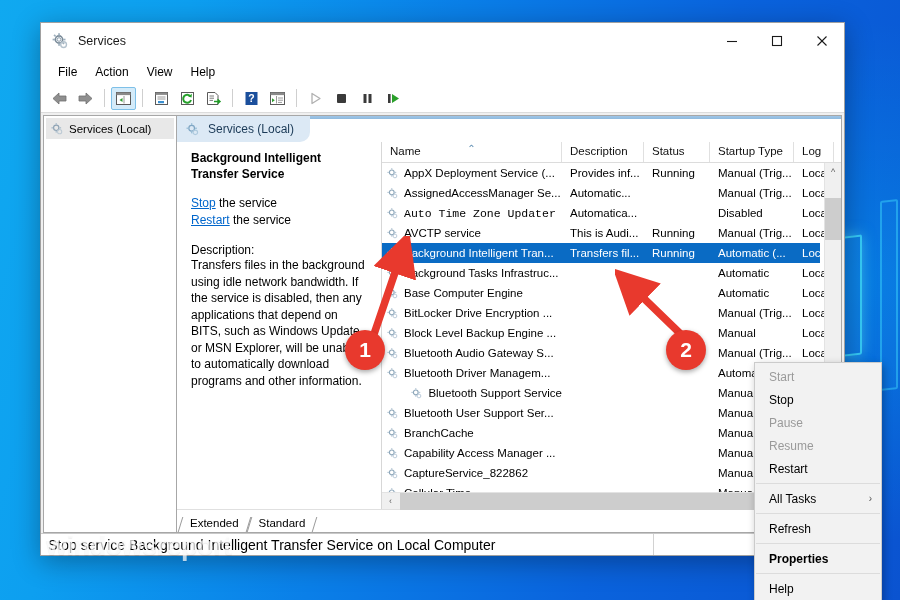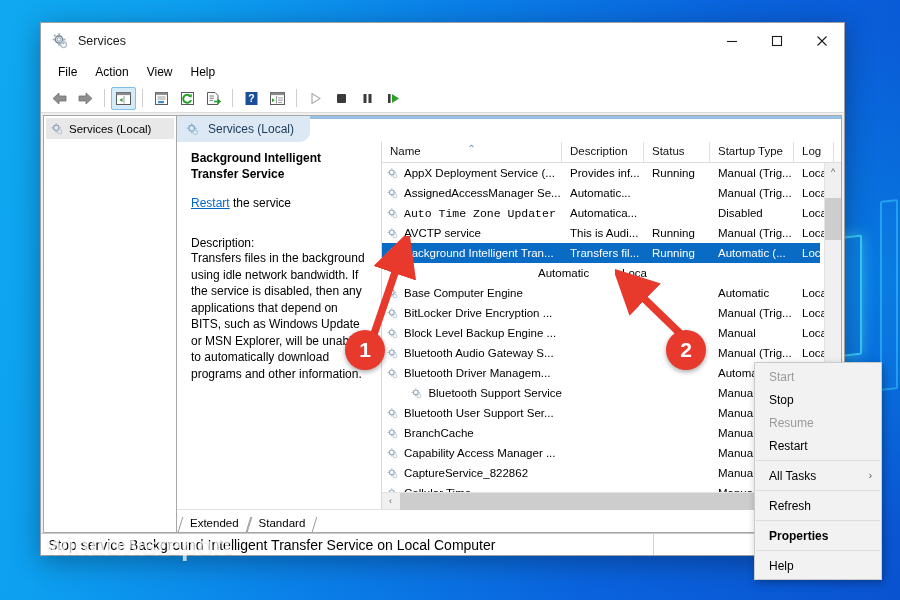--- a/index.html
+++ b/index.html
@@ -88,21 +88,21 @@
   .pane-cols { flex: 1; display: flex; min-height: 0; }
 
   
   .desc-col { width: 205px; flex: none; padding: 8px 10px 0 14px;
               border-right: 1px solid #d7d7d7; overflow: hidden;
               background: #fff; }
   .svc-title { font-size: 12px; font-weight: bold; color: #000; line-height: 16px;
                margin-bottom: 13px; }
   .link-line { font-size: 12px; color: #000; line-height: 17px; }
   .link-line a { color: #0066cc; text-decoration: underline; cursor: pointer; }
-  .desc-head { font-size: 12px; color: #000; margin-top: 24px; }
+  .desc-head { font-size: 12px; color: #000; margin-top: 14px; }
   .desc-body { font-size: 12px; color: #000; line-height: 16.5px; }
 
   
   .list-col { flex: 1; min-width: 0; display: flex; flex-direction: column;
               background: #fff; position: relative; }
 
   .lv-head { height: 21px; flex: none; display: flex; background: #fff;
              border-bottom: 1px solid #dcdcdc; }
   .lv-head .hc { font-size: 11.5px; color: #111; padding: 3px 0 0 8px;
                  border-right: 1px solid #e0e0e0; position: relative;
@@ -362,20 +362,23 @@
           </svg>
           <span class="t">Services (Local)</span>
         </div>
       </div>
 
       <div class="pane-cols">
 
         <div class="desc-col">
           <div class="svc-title">Background Intelligent Transfer Service</div>
           <div class="link-line">
+            <a>Stop</a><span> the service</span>
+          </div>
+          <div class="link-line">
             <a>Restart</a><span> the service</span>
           </div>
           <div class="desc-head">Description:</div>
           <div class="desc-body">Transfers files in the background using idle network bandwidth. If the service is disabled, then any applications that depend on BITS, such as Windows Update or MSN Explorer, will be unable to automatically download programs and other information.</div>
         </div>
 
         <div class="list-col">
           <div class="lv-head" id="lv-head">
               <div class="hc" style="width: 180px;"><span>Name</span><span class="sortarrow">⌃</span></div>
               <div class="hc" style="width: 82px;"><span>Description</span></div>
@@ -484,20 +487,35 @@
                       </svg>
                     </span>
                     <span class="txt">Background Intelligent Tran...</span>
                   </div>
                   <div class="cell" style="width: 82px;">Transfers fil...</div>
                   <div class="cell" style="width: 66px;">Running</div>
                   <div class="cell" style="width: 84px;">Automatic (...</div>
                   <div class="cell" style="width: 40px;">Loca</div>
                 </div>
                 <div class="row">
+                  <div class="cell name" style="width: 180px;">
+                    <span style="flex: 0 0 auto; display: flex;">
+                      <svg width="13" height="13" viewBox="0 0 18 18">
+                        <circle cx="8" cy="7.5" r="3.3" fill="none" stroke="#8fa8bb" stroke-width="1.6"></circle>
+                        <g fill="#b6c8d6">
+                          <rect x="7.2" y="1.5" width="1.6" height="2.1"></rect>
+                          <rect x="7.2" y="11.4" width="1.6" height="2.1"></rect>
+                          <rect x="1.9" y="6.7" width="2.1" height="1.6"></rect>
+                          <rect x="12.1" y="6.7" width="2.1" height="1.6"></rect>
+                        </g>
+                        <circle cx="12.4" cy="12.4" r="2.6" fill="none" stroke="#b6c8d6" stroke-width="1.3"></circle>
+                      </svg>
+                    </span>
+                    <span class="txt">Background Tasks Infrastruc...</span>
+                  </div>
                   <div class="cell" style="width: 82px;"></div>
                   <div class="cell" style="width: 66px;"></div>
                   <div class="cell" style="width: 84px;">Automatic</div>
                   <div class="cell" style="width: 40px;">Loca</div>
                 </div>
                 <div class="row">
                   <div class="cell name" style="width: 180px;">
                     <span style="flex: 0 0 auto; display: flex;">
                       <svg width="13" height="13" viewBox="0 0 18 18">
                         <circle cx="8" cy="7.5" r="3.3" fill="none" stroke="#8fa8bb" stroke-width="1.6"></circle>
@@ -750,20 +768,23 @@
         <div class="tab">Extended</div>
         <div class="tab">Standard</div>
       </div>
 
       <div class="ctx-menu" id="ctx-host">
           <div class="ctx-item disabled">
             <span>Start</span>
           </div>
           <div class="ctx-item">
             <span>Stop</span>
+          </div>
+          <div class="ctx-item disabled">
+            <span>Pause</span>
           </div>
           <div class="ctx-item disabled">
             <span>Resume</span>
           </div>
           <div class="ctx-item">
             <span>Restart</span>
           </div>
           <div class="ctx-sep"></div>
           <div class="ctx-item">
             <span>All Tasks</span>

